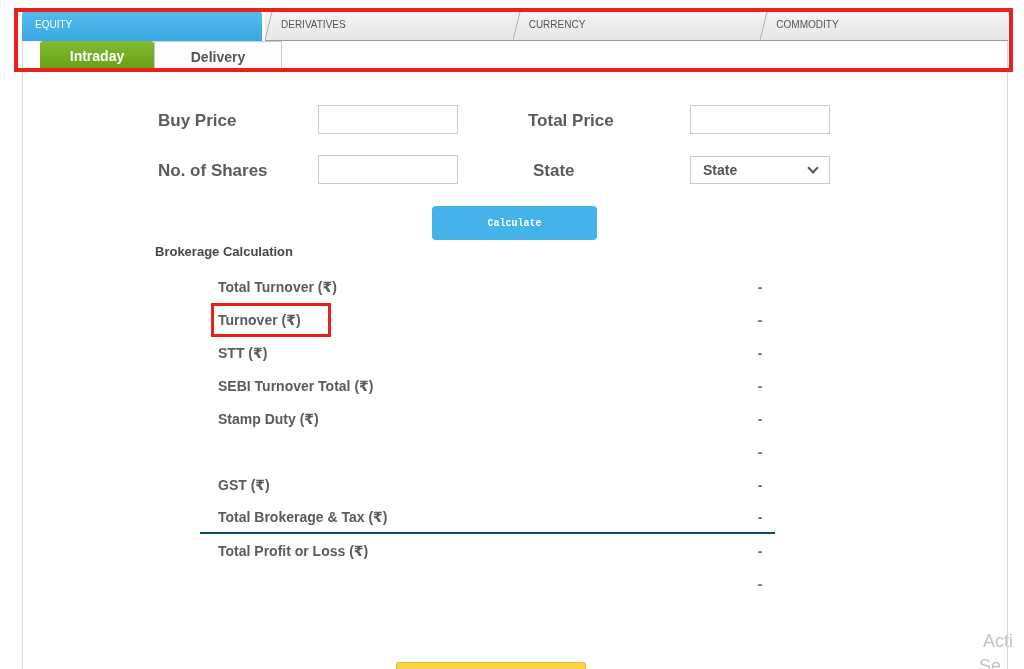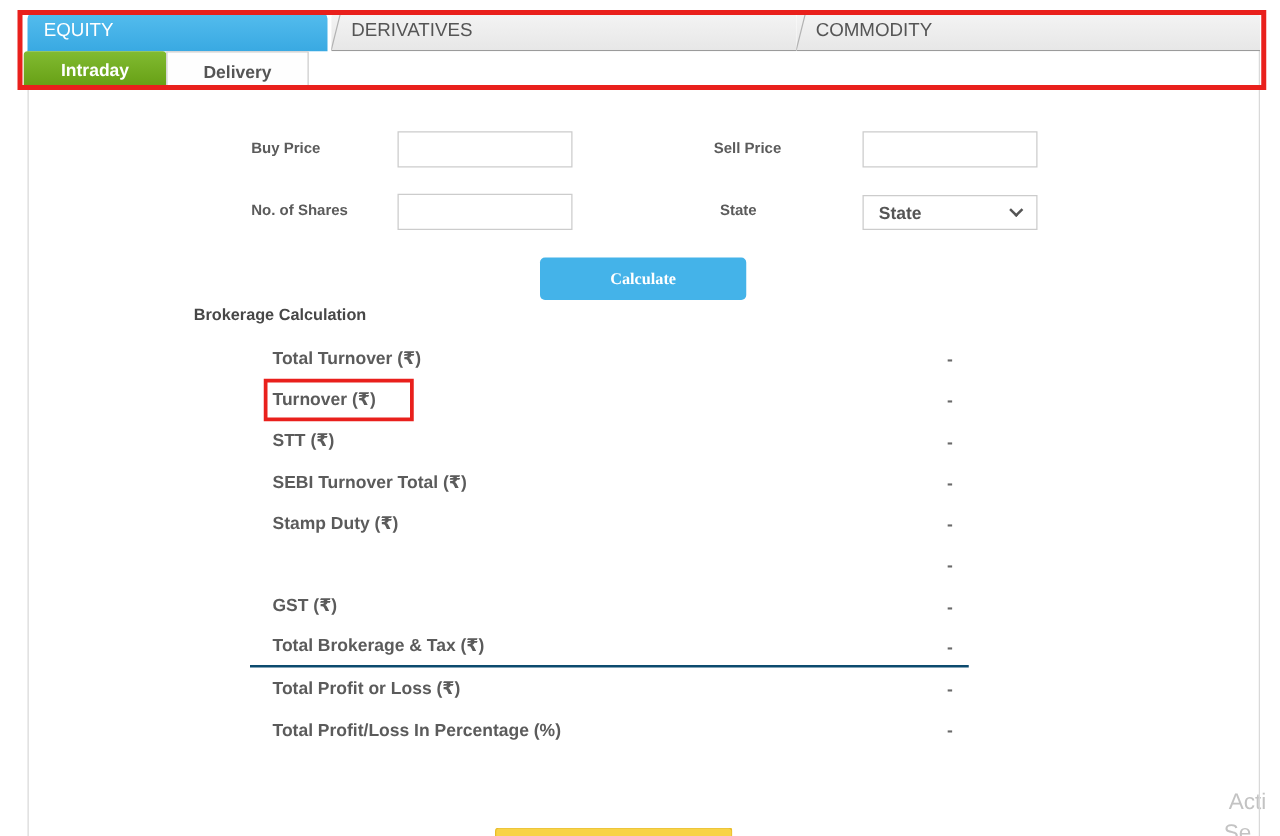--- a/index.html
+++ b/index.html
@@ -21,61 +21,61 @@
   .watermark .l2 { margin-left:-4px; }
 
   
   .container { left:22px; top:40px; width:986px; height:629px;
     border-left:1px solid var(--border_gray); border-right:1px solid var(--border_gray);
     background:transparent; z-index:1; }
 
   
   .tabbar { left:22px; top:10px; width:986px; height:31px; display:flex; z-index:2; }
   .tab { flex:1; position:relative; height:31px; line-height:30px;
-    background:linear-gradient(#f4f4f4,#e7e7e7); color:#555; font-size:15px;
+    background:linear-gradient(#f4f4f4,#e7e7e7); color:#555; font-size:10px;
     padding-left:16px; border-bottom:1px solid #9b9b9b; border-radius:4px 4px 0 0;
     white-space:nowrap; overflow:hidden; cursor:pointer; }
   .tab:not(.active)::before { content:""; position:absolute; left:3px; top:2px; bottom:0;
     width:1px; background:#b2b2b2; transform:skewX(-14deg); }
   .tab.active { flex:0 0 240px; background:linear-gradient(#54bdee,#39a9e2);
     color:#fff; border-bottom:none; margin-right:3px; border-radius:5px 5px 0 0;
     padding-left:13px; }
   .tab.active::before { display:none; }
 
   
-  .subtabs { left:8px; top:41px; height:31px; display:flex; z-index:2;padding-left:11px; }
+  .subtabs { left:29px; top:41px; height:31px; display:flex; z-index:2;padding-left:11px; }
   .subtab { height:31px; line-height:30px; text-align:center; font-weight:bold;
     font-size:14px; color:#555; background:#fefefe; border:1px solid #ccc;
-    width:114px; cursor:pointer; }
+    width:128px; cursor:pointer; }
   .subtab.active { width:114px; background:linear-gradient(var(--green_top),var(--green_bottom));
     color:#fff; border:none; border-radius:3px 3px 0 0; }
 
   
   .annotation-tabs { left:14px; top:8px; width:999px; height:64px;
     border:4px solid var(--red); z-index:10; pointer-events:none; }
   .annotation-brokerage { left:211px; top:303px; width:120px; height:34px;
     border:3px solid var(--red); z-index:10; pointer-events:none; }
 
   
-  .form-label { font-size:12px; font-weight:bold; color:var(--label_gray); z-index:2;margin-left:43px; }
+  .form-label { font-size:17px; font-weight:bold; color:var(--label_gray); z-index:2; }
   .lbl-buy { left:158px; top:111px; } .lbl-sell { left:528px; top:111px; }
   .lbl-shares { left:158px; top:161px; } .lbl-state { left:533px; top:161px; }
   .text-input { width:140px; height:29px; border:1px solid #ccc; background:#fff;
     font-size:14px; color:#444; padding:0 8px; outline:none; z-index:2; position:absolute; }
   .in-buy { left:318px; top:105px; } .in-sell { left:690px; top:105px; }
   .in-shares { left:318px; top:155px; }
   .select { left:690px; top:156px; width:140px; height:28px; border:1px solid #ccc;
     background:#fff; display:flex; align-items:center; padding:0 12px; cursor:pointer; z-index:2; }
   .select .sel-text { font-size:14px; font-weight:bold; color:#555; flex:1; }
   .chevron { width:8px; height:8px; border-right:2px solid #555; border-bottom:2px solid #555;
     transform:rotate(45deg); margin-top:-4px; }
 
   .calc-btn { left:432px; top:206px; width:165px; height:34px; background:var(--accent_blue);
-    border:none; border-radius:4px; color:#fff; font-size:13px; font-weight:bold;
-    font-family:Liberation Serif, serif; cursor:pointer; z-index:2; }
+    border:none; border-radius:4px; color:#fff; font-size:10px; font-weight:bold;
+    font-family:Liberation Mono, monospace; cursor:pointer; z-index:2; }
 
   
   .results-heading { left:155px; top:244px; font-size:13px; font-weight:bold; color:#474747; z-index:2; }
   .results { left:200px; top:270px; width:575px; z-index:2; }
   .result-row { height:33px; display:flex; align-items:center; }
   .result-row .label { padding-left:18px; font-size:14px; font-weight:bold; color:var(--label_gray);text-align:right; }
   .result-row .value { margin-left:auto; width:30px; text-align:center; font-size:14px;
     font-weight:bold; color:#6a6a6a; }
   .result-row.divider-after { border-bottom:2px solid #0c4a6e; }
 
@@ -96,40 +96,43 @@
 <div class="abs tabbar">
 
     <div class="tab active">
       <span class="tab-label">EQUITY</span>
     </div>
 
     <div class="tab">
       <span class="tab-label">DERIVATIVES</span>
     </div>
 
+    <div class="tab">
+      <span class="tab-label">CURRENCY</span>
+    </div>
 
     <div class="tab">
       <span class="tab-label">COMMODITY</span>
     </div>
   </div>
 
 <div class="abs subtabs">
 
     <div class="subtab active">
       <span>Intraday</span>
     </div>
 
     <div class="subtab">
       <span>Delivery</span>
     </div>
   </div>
 
 <div class="abs form-label lbl-buy">Buy Price</div>
 <input class="text-input in-buy" value="" style="">
-<div class="abs form-label lbl-sell">Sell Price</div>
+<div class="abs form-label lbl-sell">Total Price</div>
 <input class="text-input in-sell" value="" style="">
 <div class="abs form-label lbl-shares">No. of Shares</div>
 <input class="text-input in-shares" value="" style="">
 <div class="abs form-label lbl-state">State</div>
 
 <div class="abs select">
   <span class="sel-text">State</span>
   <span class="chevron"></span>
 </div>
 
@@ -176,21 +179,20 @@
       <span class="label">Total Brokerage &amp; Tax (₹)</span>
       <span class="value">-</span>
     </div>
 
     <div class="result-row">
       <span class="label">Total Profit or Loss (₹)</span>
       <span class="value">-</span>
     </div>
 
     <div class="result-row">
-      <span class="label">Total Profit/Loss In Percentage (%)</span>
       <span class="value">-</span>
     </div>
   </div>
 
 <div class="abs annotation-tabs"></div>
 <div class="abs annotation-brokerage"></div>
 
 <div class="abs yellow-btn"></div>
 
 </body></html>

